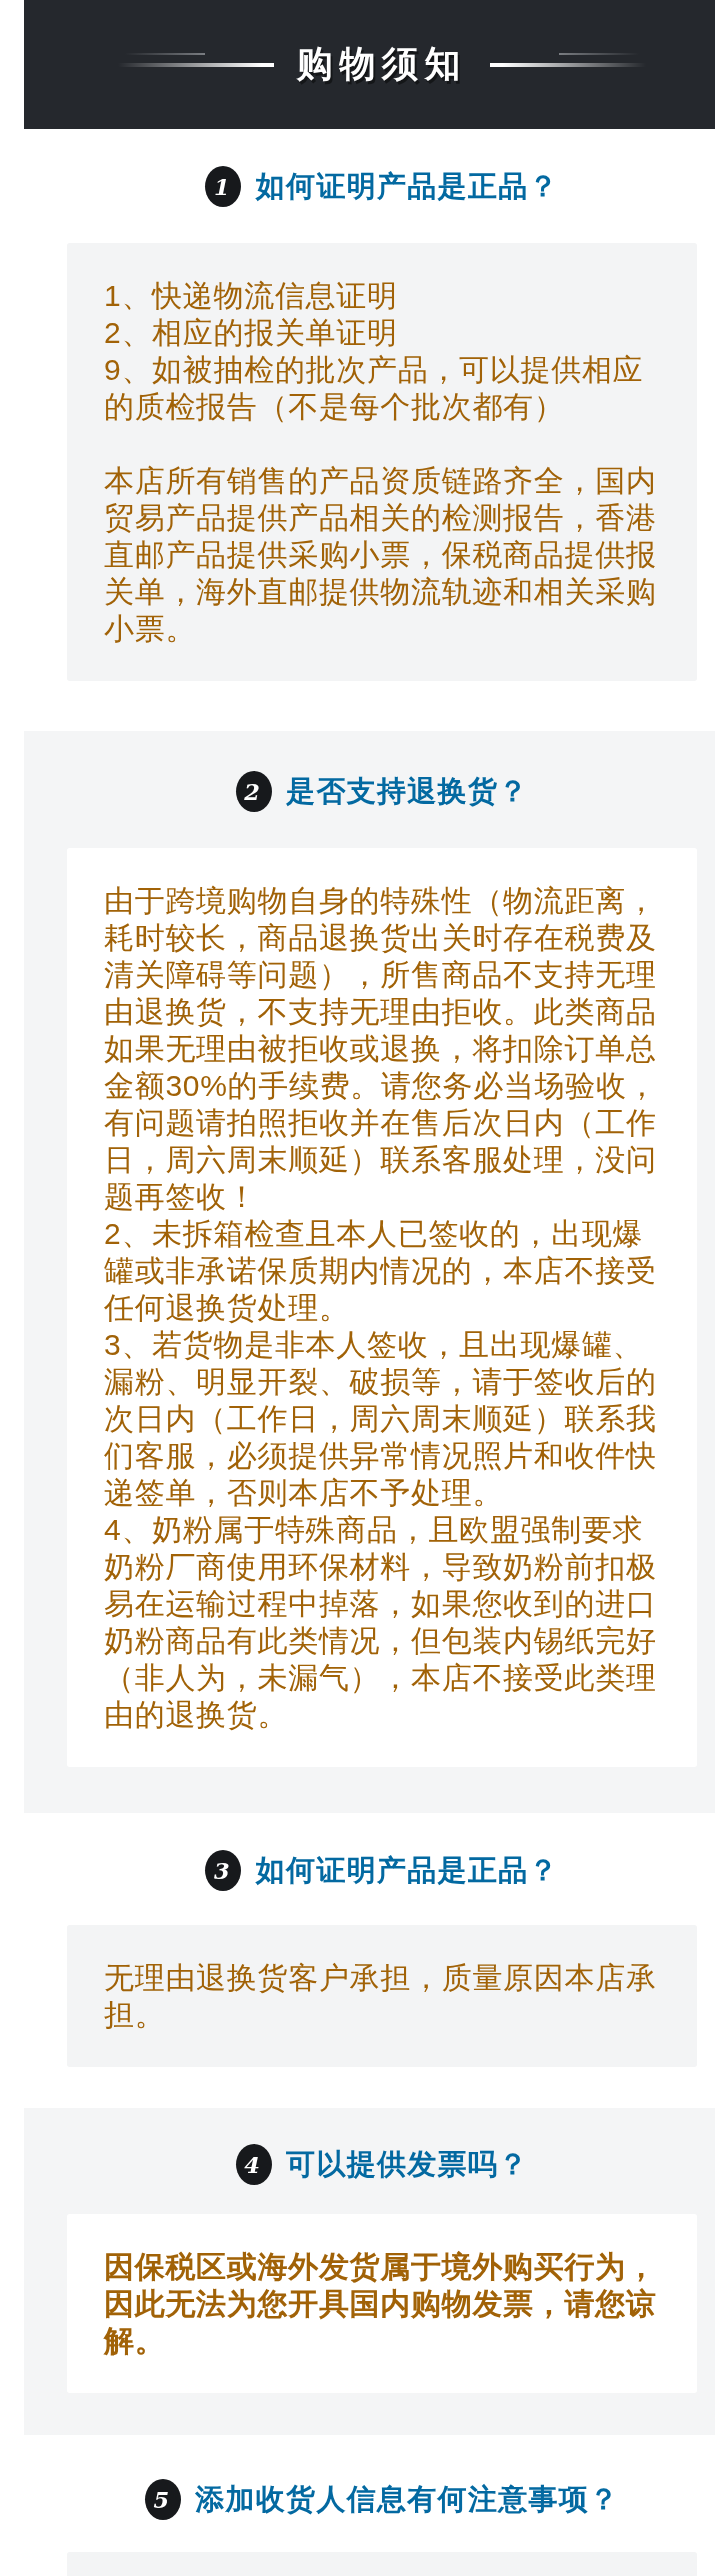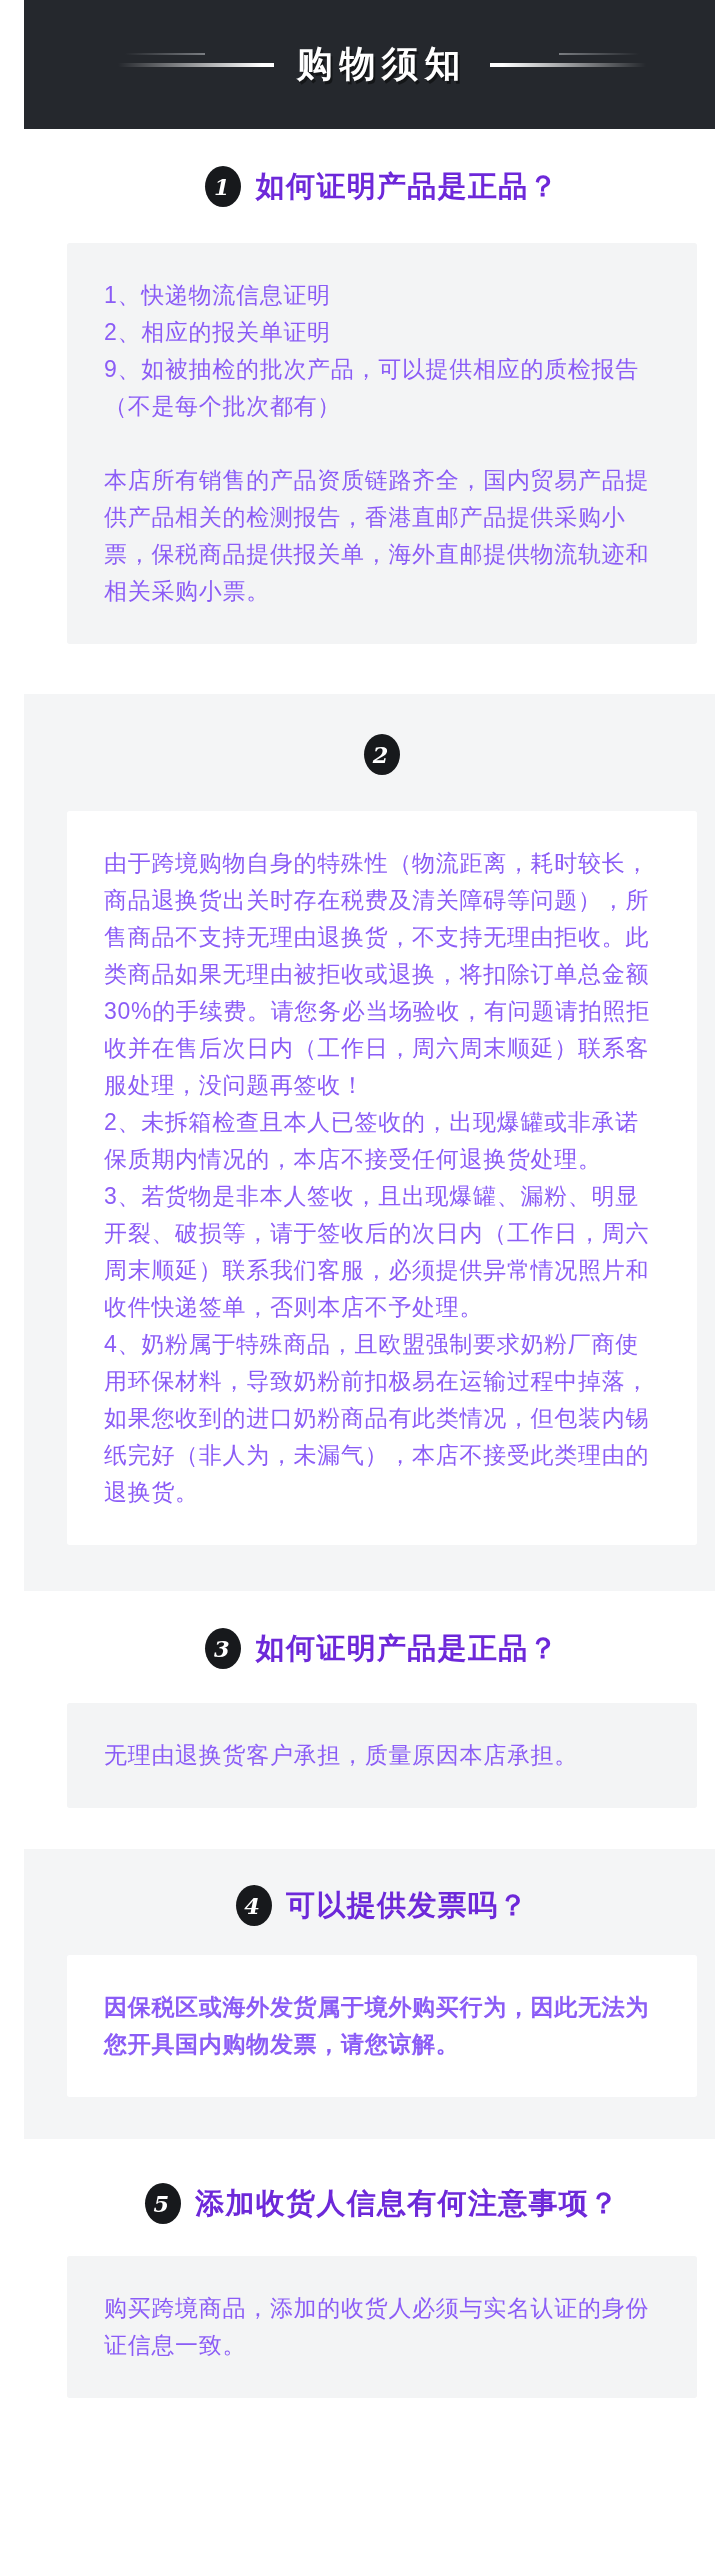--- a/index.html
+++ b/index.html
@@ -37,29 +37,29 @@
   .badge{
     flex:0 0 auto;width:36px;height:41px;border-radius:50%;
     background:#17191c;display:flex;align-items:center;justify-content:center;
   }
   .badge i{
     color:#ffffff;font-style:italic;font-weight:700;font-size:22.5px;
     font-family:"DejaVu Serif","Liberation Serif",serif;
     transform:translateX(-1.3px);
   }
   .heading h2{
-    margin:0;font-size:29px;font-weight:800;color:#6d28d9;
+    margin:0;font-size:29px;font-weight:800;color:#0369a1;
     letter-spacing:1.3px;white-space:nowrap;
   }
 
   
   .card{
     margin:0 43px;border-radius:2.7px;
     padding:34px 37px;
-    font-size:23px;line-height:37px;color:#8b5cf6;
+    font-size:30px;line-height:37px;color:#a16207;
     letter-spacing:0.7px;
   }
   .card p{margin:0;}
   .card p.gap{margin-top:37px;}
   .card.gray{background:#f3f4f5;}
   .card.white{background:#ffffff;}
   .band{background:#f4f5f6;}
 
   
   .sec1{padding-top:37px;}
@@ -97,20 +97,21 @@
       <p>9、如被抽检的批次产品，可以提供相应的质检报告（不是每个批次都有）</p>
       <p class="gap">本店所有销售的产品资质链路齐全，国内贸易产品提供产品相关的检测报告，香港直邮产品提供采购小票，保税商品提供报关单，海外直邮提供物流轨迹和相关采购小票。</p>
     </div>
   </section>
 
   <section class="band band2">
     <div class="heading">
       <span class="badge">
           <i>2</i>
         </span>
+      <h2>是否支持退换货？</h2>
     </div>
     <div class="card white">
       <p>由于跨境购物自身的特殊性（物流距离，耗时较长，商品退换货出关时存在税费及清关障碍等问题），所售商品不支持无理由退换货，不支持无理由拒收。此类商品如果无理由被拒收或退换，将扣除订单总金额30%的手续费。请您务必当场验收，有问题请拍照拒收并在售后次日内（工作日，周六周末顺延）联系客服处理，没问题再签收！</p>
       <p>2、未拆箱检查且本人已签收的，出现爆罐或非承诺保质期内情况的，本店不接受任何退换货处理。</p>
       <p>3、若货物是非本人签收，且出现爆罐、漏粉、明显开裂、破损等，请于签收后的次日内（工作日，周六周末顺延）联系我们客服，必须提供异常情况照片和收件快递签单，否则本店不予处理。</p>
       <p>4、奶粉属于特殊商品，且欧盟强制要求奶粉厂商使用环保材料，导致奶粉前扣极易在运输过程中掉落，如果您收到的进口奶粉商品有此类情况，但包装内锡纸完好（非人为，未漏气），本店不接受此类理由的退换货。</p>
     </div>
   </section>
 
   <section class="sec3">

